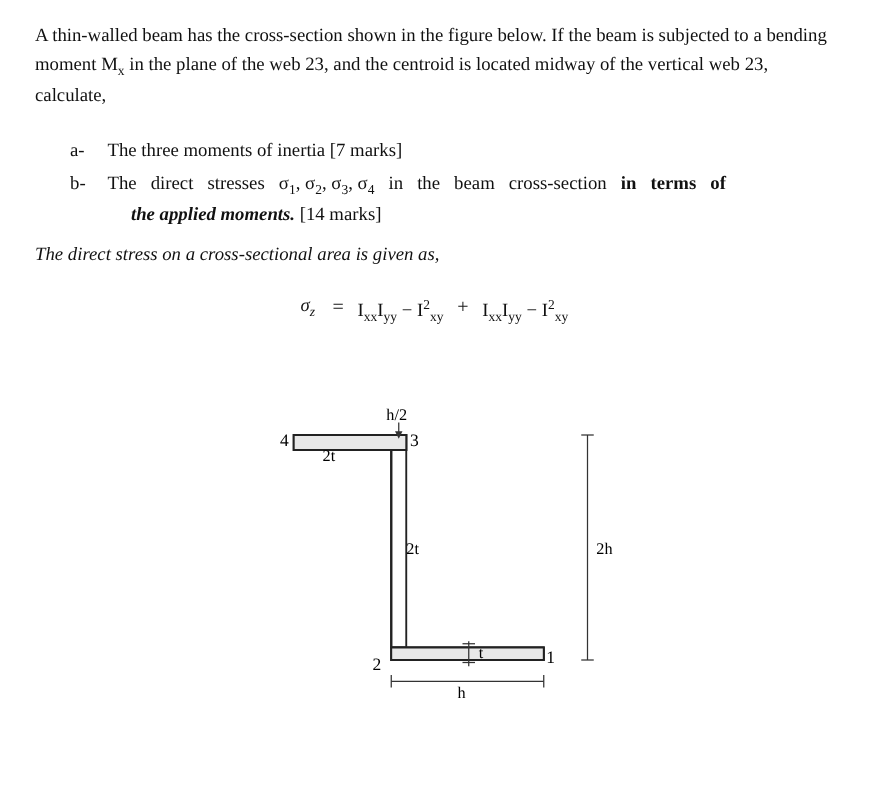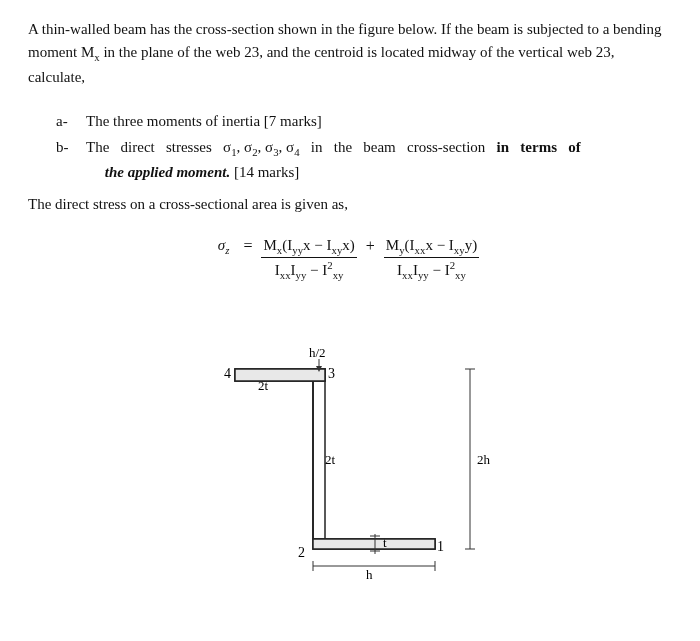--- a/index.html
+++ b/index.html
@@ -29,20 +29,21 @@
     }
     .list-content {
       flex: 1;
     }
     .bold-italic {
       font-weight: bold;
       font-style: italic;
     }
     .direct-stress-intro {
       margin-top: 12px;
+      font-style: italic;
       margin-bottom: 24px;
     }
     .formula-block {
       display: flex;
       justify-content: center;
       align-items: center;
       margin: 8px 0 18px 0;
     }
     .formula {
       display: flex;
@@ -104,37 +105,35 @@
 
 <div class="list-item">
   <span class="list-label">a-</span>
   <span class="list-content">The three moments of inertia [7 marks]</span>
 </div>
 
 <div class="list-item">
   <span class="list-label">b-</span>
   <span class="list-content">
     The &nbsp; direct &nbsp; stresses &nbsp; σ<sub>1</sub>, σ<sub>2</sub>, σ<sub>3</sub>, σ<sub>4</sub> &nbsp; in &nbsp; the &nbsp; beam &nbsp; cross-section &nbsp; <strong>in &nbsp; terms &nbsp; of</strong><br>
-    &nbsp;&nbsp;&nbsp;&nbsp;&nbsp;<span class="bold-italic">the applied moment.</span> [14 marks]
+    &nbsp;&nbsp;&nbsp;&nbsp;&nbsp;<span class="bold-italic">the applied moments.</span> [14 marks]
   </span>
 </div>
 
 <div class="direct-stress-intro">The direct stress on a cross-sectional area is given as,</div>
 
 <div class="formula-block">
   <div class="formula">
     <span class="sigma-z">σ<sub>z</sub></span>
     <span class="eq">=</span>
     <span class="frac">
-      <span class="num">M<sub>x</sub>(I<sub>yy</sub>x − I<sub>xy</sub>x)</span>
       <span class="den">I<sub>xx</sub>I<sub>yy</sub> − I<sup>2</sup><sub>xy</sub></span>
     </span>
     <span class="plus">+</span>
     <span class="frac">
-      <span class="num">M<sub>y</sub>(I<sub>xx</sub>x − I<sub>xy</sub>y)</span>
       <span class="den">I<sub>xx</sub>I<sub>yy</sub> − I<sup>2</sup><sub>xy</sub></span>
     </span>
   </div>
 </div>
 
 <div class="diagram-container">
   <svg class="diagram-svg" width="400" height="290" viewBox="0 0 400 290">
 
     <rect x="85" y="70" width="90" height="12" fill="none" stroke="#222" stroke-width="1.5"></rect>
 

